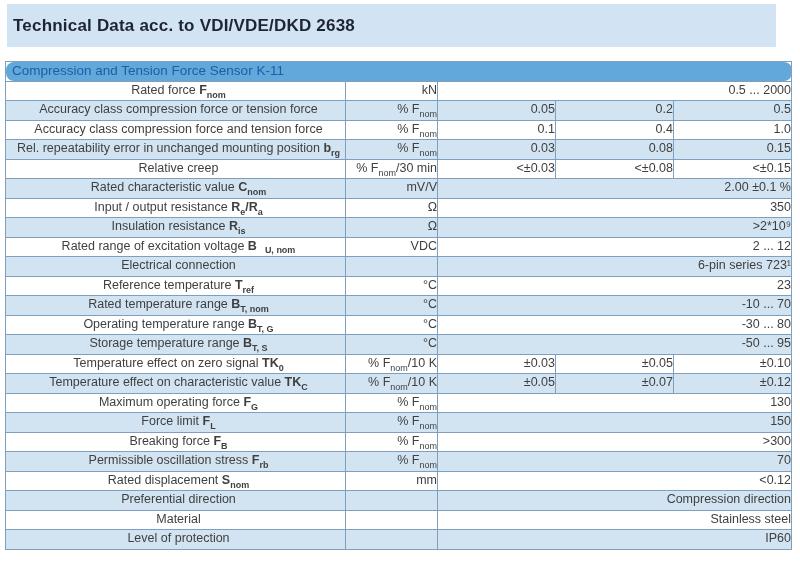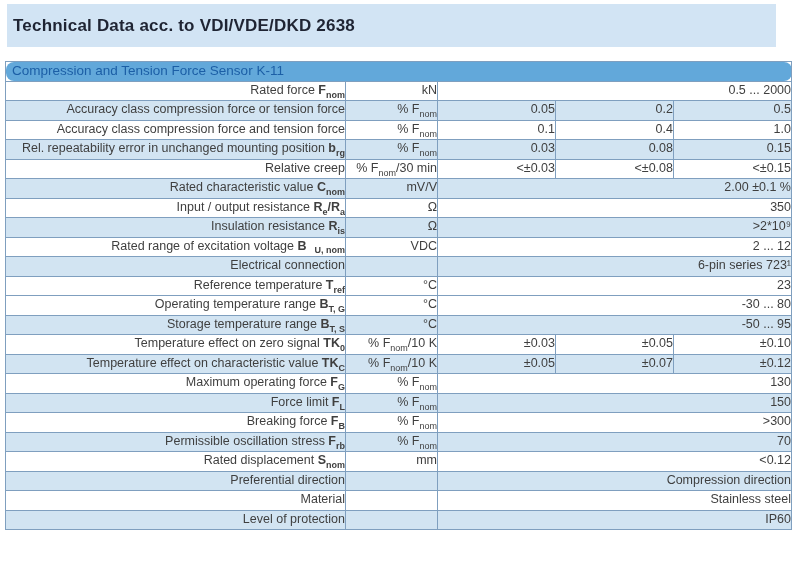--- a/index.html
+++ b/index.html
@@ -56,21 +56,21 @@
     background: var(--header-bg);
     color: var(--header-text);
     font-weight: normal;
     font-size: 13.5px;
     text-align: left;
     padding-left: 6px;
     border-radius: 8px;
   }
   tbody tr { background: var(--row-white); }
   tbody tr.alt { background: var(--row-blue); }
-  td.lbl { text-align: right; padding-left: 6px; }
+  td.lbl { text-align: center; padding-left: 6px; }
   td.unit, td.val { text-align: right; }
   sub { font-size: 0.72em; line-height: 0; }
 </style>
 </head>
 <body>
 
 <div class="title-bar">
   <span class="title">Technical Data acc. to VDI/VDE/DKD 2638</span>
 </div>
 
@@ -144,20 +144,25 @@
       <tr class="alt">
         <td class="lbl"><span>Electrical connection</span></td>
         <td class="unit"></td>
         <td class="val" colspan="3">6-pin series 723¹</td>
       </tr>
       <tr>
         <td class="lbl"><span>Reference temperature </span><span style="font-weight: bold;">T</span><sub style="font-weight: bold;">ref</sub></td>
         <td class="unit"><span>°C</span></td>
         <td class="val" colspan="3">23</td>
       </tr>
+      <tr class="alt">
+        <td class="lbl"><span>Rated temperature range </span><span style="font-weight: bold;">B</span><sub style="font-weight: bold;">T, nom</sub></td>
+        <td class="unit"><span>°C</span></td>
+        <td class="val" colspan="3">-10 ... 70</td>
+      </tr>
       <tr>
         <td class="lbl"><span>Operating temperature range </span><span style="font-weight: bold;">B</span><sub style="font-weight: bold;">T, G</sub></td>
         <td class="unit"><span>°C</span></td>
         <td class="val" colspan="3">-30 ... 80</td>
       </tr>
       <tr class="alt">
         <td class="lbl"><span>Storage temperature range </span><span style="font-weight: bold;">B</span><sub style="font-weight: bold;">T, S</sub></td>
         <td class="unit"><span>°C</span></td>
         <td class="val" colspan="3">-50 ... 95</td>
       </tr>

